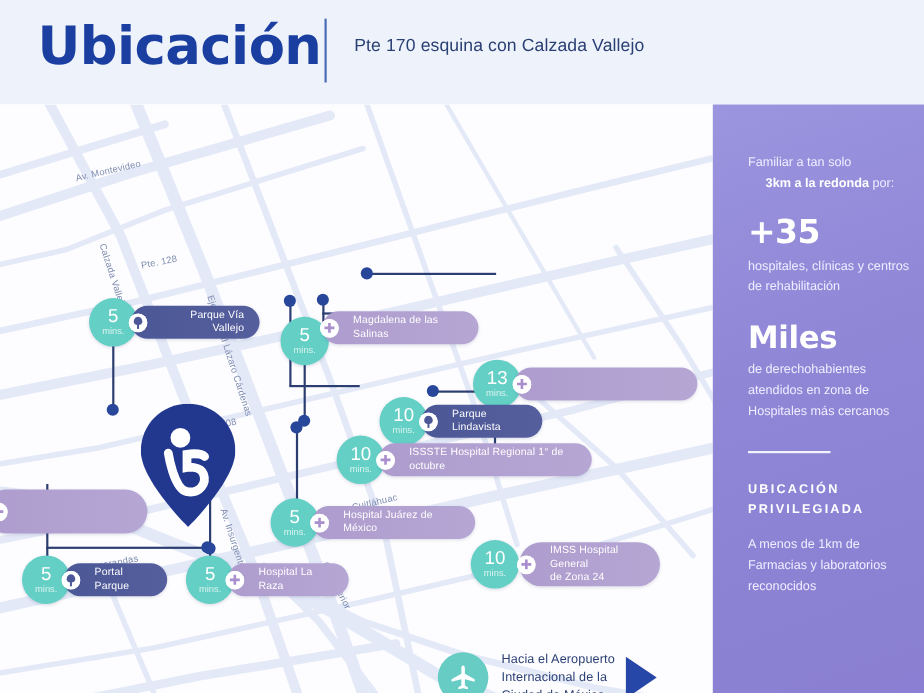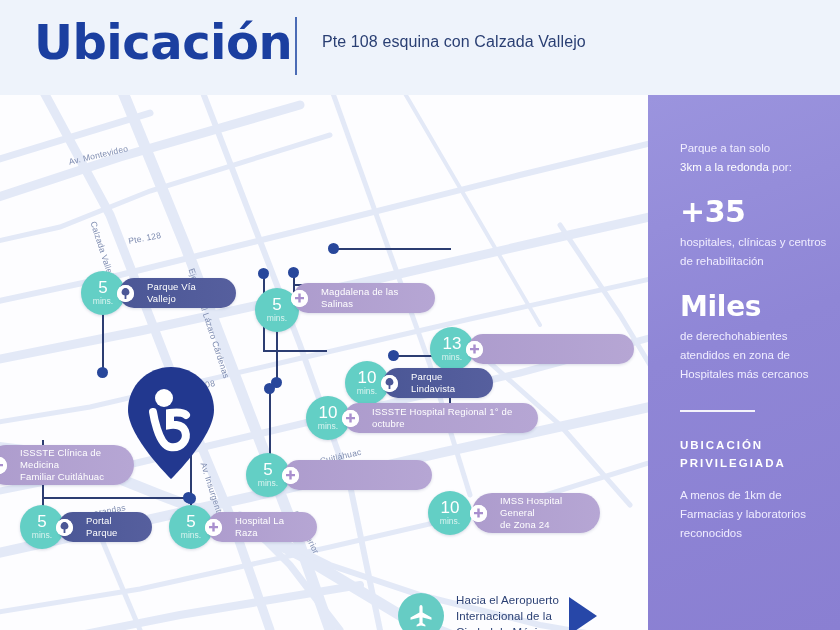--- a/index.html
+++ b/index.html
@@ -101,21 +101,21 @@
   }
 
   
   #sidebar{
     position:absolute;left:648px;top:95px;width:192px;height:535px;
     background:linear-gradient(160deg,#9b94de 0%,#8f86d6 45%,#8a7fd2 100%);
     overflow:hidden;
   }
   #sb-inner{position:absolute;left:32px;top:44px;width:205px;}
   .sb-lead{font-size:11.5px;color:#f0edff;line-height:19px;}
-  .sb-lead b{color:#ffffff;font-weight:normal;}
+  .sb-lead b{color:#ffffff;font-weight:bold;margin-left:16px;}
   .sb-big{
     font-size:30px;color:#ffffff;font-weight:bold;line-height:34px;margin-top:18px;
     font-family:"DejaVu Sans", sans-serif;letter-spacing:-0.5px;
   }
   .sb-sub{font-size:11.5px;color:#f0edff;line-height:19px;margin-top:4px;white-space:pre-line;}
   .sb-big2{
     font-size:28px;color:#ffffff;font-weight:bold;line-height:32px;margin-top:20px;
     font-family:"DejaVu Sans", sans-serif;letter-spacing:-0.3px;
   }
   #sb-rule{width:75px;height:2px;background:#ffffff;margin-top:26px;opacity:.9;}
@@ -126,21 +126,21 @@
   .sb-foot{font-size:11.5px;color:#f0edff;line-height:19px;margin-top:14px;white-space:pre-line;}
 </style>
 </head>
 <body>
 
 <div id="page">
 
   <div id="header">
     <div id="header-title">Ubicación</div>
     <div id="header-divider"></div>
-    <div id="header-subtitle">Pte 108 esquina con Calzada Vallejo</div>
+    <div id="header-subtitle">Pte 170 esquina con Calzada Vallejo</div>
   </div>
 
   <div id="map">
 
     <svg id="map-svg" width="648" height="535">
       <g stroke="#e3e9f7" fill="none" stroke-linecap="round">
         <path d="M-20 70 L150 18" stroke-width="7"></path>
         <path d="M-20 108 L120 62 L300 10" stroke-width="9"></path>
         <path d="M-20 150 L60 132 L150 96 L330 40" stroke-width="5"></path>
         <path d="M40 -10 L110 120 L180 300 L230 420 L270 535" stroke-width="9"></path>
@@ -210,21 +210,21 @@
         <path d="M43 0 C19 0 0 19 0 43 C0 70 43 112 43 112 C43 112 86 70 86 43 C86 19 67 0 43 0 Z" fill="#22388f"></path>
         <circle cx="36" cy="31" r="9" fill="#ffffff"></circle>
         <path d="M25 45 C25 45 30 78 42 80 C54 82 60 72 57 64 C54 56 42 58 42 58 L42 46 C42 46 54 44 58 48" stroke="#ffffff" stroke-width="8" fill="none" stroke-linecap="round"></path>
       </svg>
     </div>
 
     <div class="bubble" style="left:81px;top:176px;">
       <span class="num">5</span>
       <span class="unit">mins.</span>
     </div>
-    <div class="pill park" style="left:119px;top:183px;width:117px;">
+    <div class="pill park" style="left:119px;top:183px;width:117px;text-align:right;">
       <span class="pill-icon">
         <svg width="17" height="17" viewBox="0 0 17 17">
             <circle cx="8.5" cy="8.5" r="8.5" fill="#fff"></circle>
             <path d="M8.5 3 C5.8 3 4.6 5.6 4.6 7.6 C4.6 9.4 6.2 10.6 8.5 10.6 C10.8 10.6 12.4 9.4 12.4 7.6 C12.4 5.6 11.2 3 8.5 3 Z" fill="#4b5796"></path>
             <rect x="7.6" y="10" width="1.8" height="4" fill="#4b5796"></rect>
           </svg>
       </span>
       <span class="pill-label">Parque Vía Vallejo</span>
     </div>
 
@@ -284,35 +284,34 @@
       <span class="pill-label">ISSSTE Hospital Regional 1° de octubre</span>
     </div>
 
     <div class="pill hosp tall" style="left:-14px;top:350px;width:148px;">
       <span class="pill-icon" style="left:4px;">
         <svg width="17" height="17" viewBox="0 0 17 17">
             <circle cx="8.5" cy="8.5" r="8.5" fill="#fff"></circle>
             <path d="M7.3 3.6h2.4v3.3h3.3v2.4H9.7v3.3H7.3V9.3H4V6.9h3.3z" fill="#a98fce"></path>
           </svg>
       </span>
-      <span class="pill-label" style="margin-left:6px;">ISSSTE Clínica de Medicina
-Familiar Cuitláhuac</span>
     </div>
 
     <div class="bubble" style="left:246px;top:358px;">
       <span class="num">5</span>
       <span class="unit">mins.</span>
     </div>
     <div class="pill hosp" style="left:284px;top:365px;width:148px;">
       <span class="pill-icon">
         <svg width="17" height="17" viewBox="0 0 17 17">
             <circle cx="8.5" cy="8.5" r="8.5" fill="#fff"></circle>
             <path d="M7.3 3.6h2.4v3.3h3.3v2.4H9.7v3.3H7.3V9.3H4V6.9h3.3z" fill="#a98fce"></path>
           </svg>
       </span>
+      <span class="pill-label">Hospital Juárez de México</span>
     </div>
 
     <div class="bubble" style="left:428px;top:396px;">
       <span class="num">10</span>
       <span class="unit">mins.</span>
     </div>
     <div class="pill hosp tall" style="left:472px;top:398px;width:128px;">
       <span class="pill-icon">
         <svg width="17" height="17" viewBox="0 0 17 17">
             <circle cx="8.5" cy="8.5" r="8.5" fill="#fff"></circle>
@@ -362,21 +361,21 @@
 Internacional  de  la
 Ciudad de México</div>
       <div id="airport-arrow"></div>
     </div>
 
   </div>
 
   <div id="sidebar">
     <div id="sb-inner">
       <div class="sb-lead">
-        <span>Parque a tan solo</span><br>
+        <span>Familiar a tan solo</span><br>
         <b>3km a la redonda</b><span> por:</span>
       </div>
       <div class="sb-big">+35</div>
       <div class="sb-sub">hospitales, clínicas y centros
 de rehabilitación</div>
       <div class="sb-big2">Miles</div>
       <div class="sb-sub">de derechohabientes
 atendidos en zona de
 Hospitales más cercanos</div>
       <div id="sb-rule"></div>

